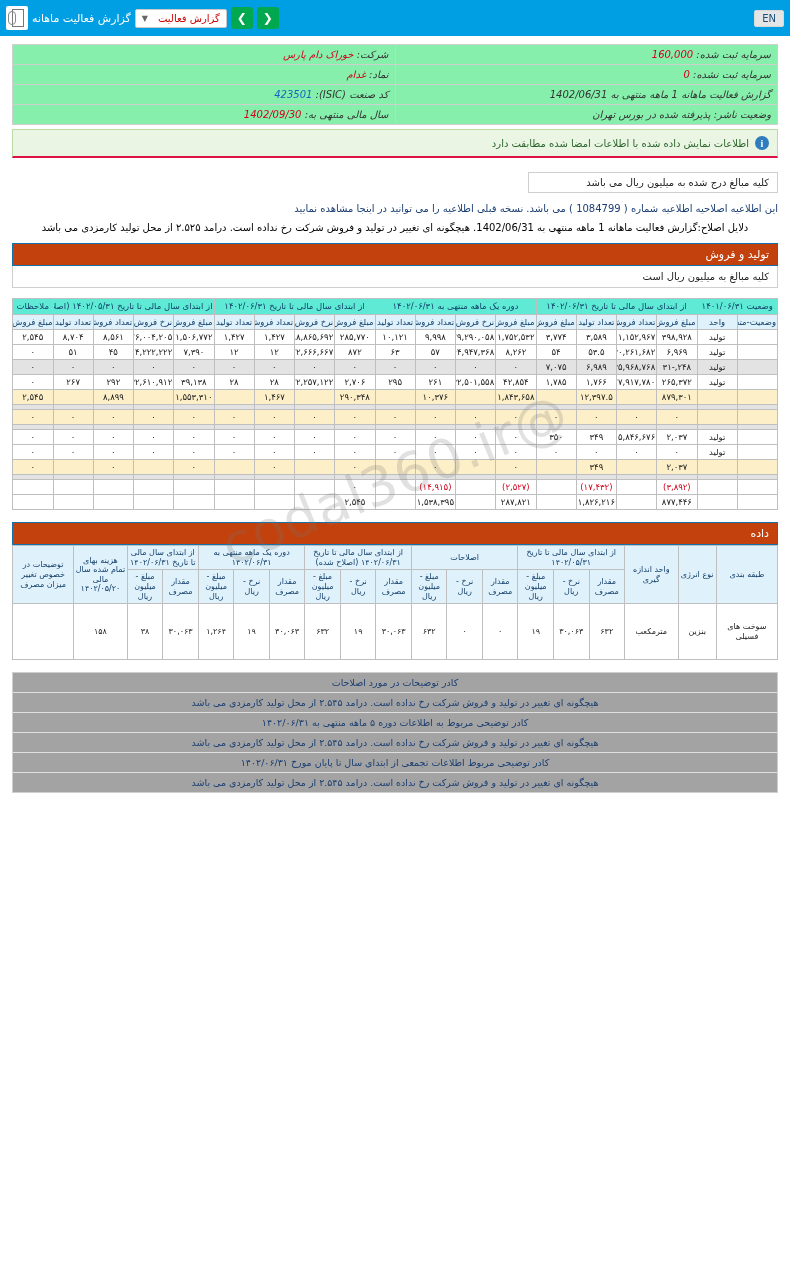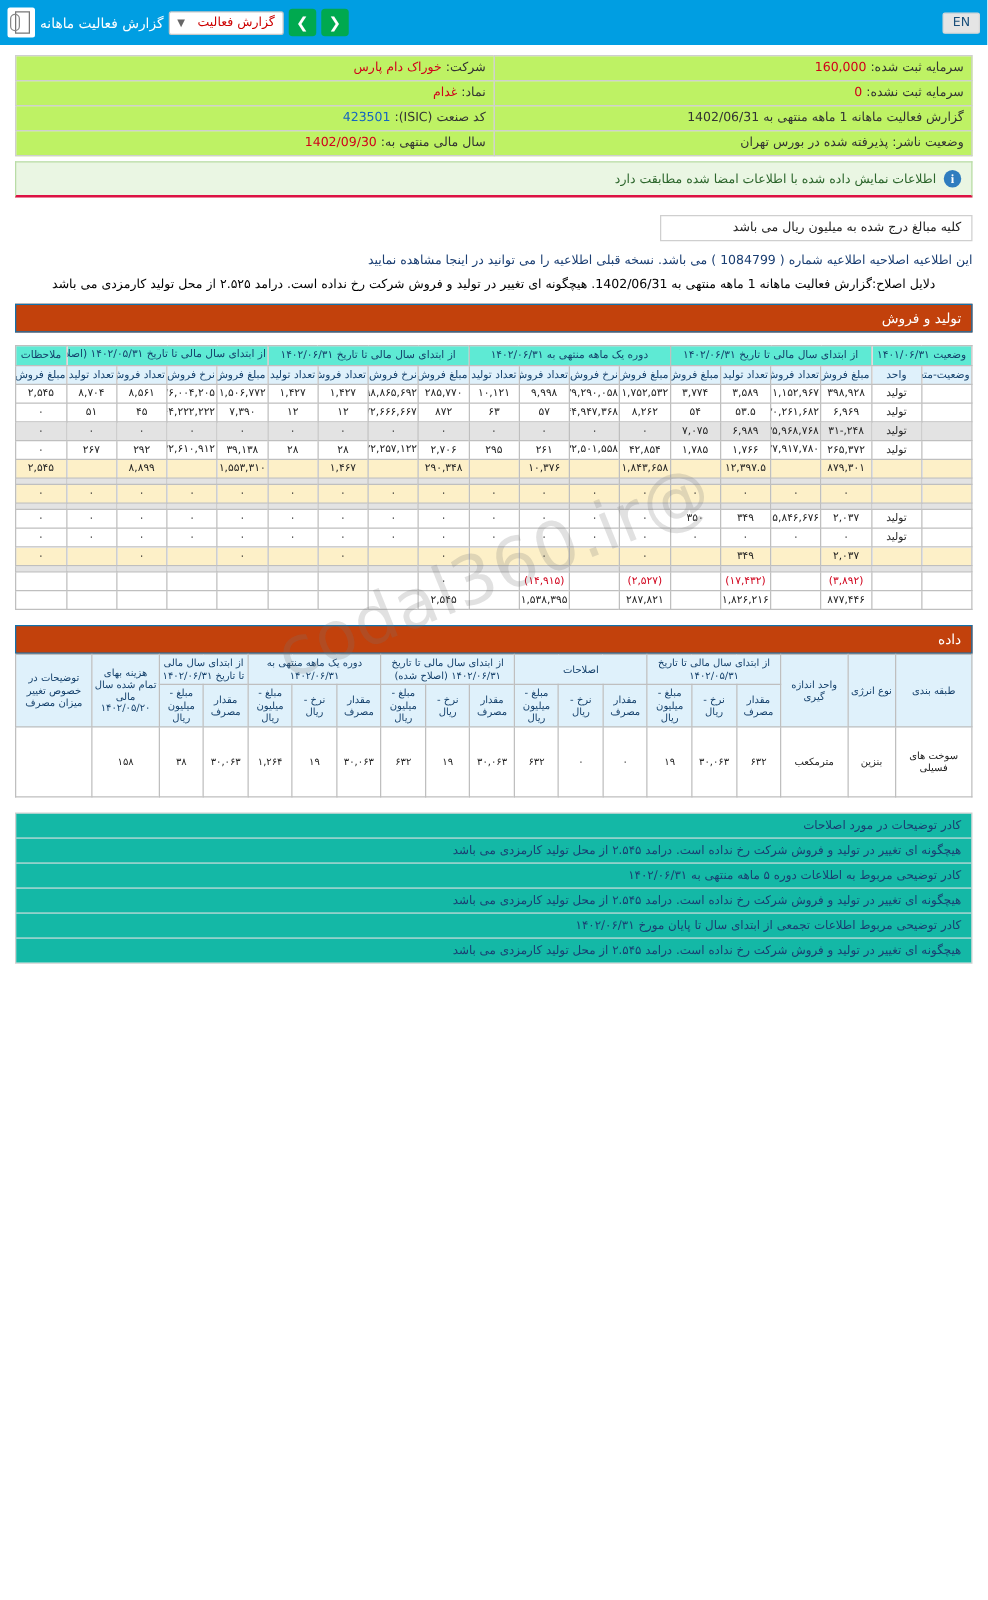--- a/index.html
+++ b/index.html
@@ -78,22 +78,23 @@
   .wrap { padding: 0 12px; }
   .info-table {
     width: 100%;
     border-collapse: collapse;
     margin-top: 8px;
     font-size: 10px;
   }
   .info-table td {
     border: 1px solid #cfcfcf;
     padding: 4px 6px;
-    background: #bef264;
+    background: #86efac;
     white-space: nowrap;
+    font-style: italic;
   }
   .lbl { color: #333; }
   .val { color: #d0021b; }
   .val-blue { color: #1565c0; }
 
   .notice {
     margin-top: 4px;
     border: 1px solid #b9dca6;
     background: #eaf6e3;
     color: #2d662d;
@@ -206,23 +207,23 @@
   }
   table.energy thead th { background: #dff1fb; color: #14406b; font-weight: normal; }
   table.energy tbody td { background: #fff; height: 56px; }
 
   
   .notes { margin-top: 12px; border: 1px solid #cfcfcf; }
   .notes .note-row {
     border-bottom: 1px solid #e0e0e0;
     padding: 4px 8px;
     font-size: 9.5px;
-    text-align: right;
+    text-align: center;
     color: #1a3e72;
-    background: #14b8a6;
+    background: #a3a3a3;
   }
   .notes .note-row:last-child { border-bottom: none; }
   .bottom-space { height: 14px; }
 </style>
 </head>
 <body>
 
 <div class="topbar">
   <div class="topbar-right">
     <span class="lang">EN</span>
@@ -289,20 +290,21 @@
     <span>اطلاعات نمایش داده شده با اطلاعات امضا شده مطابقت دارد</span>
   </div>
 
   <div class="unit-line">کلیه مبالغ درج شده به میلیون ریال می باشد</div>
 
   <div class="correction-note">این اطلاعیه اصلاحیه اطلاعیه شماره ( 1084799 ) می باشد. نسخه قبلی اطلاعیه را می توانید در اینجا مشاهده نمایید</div>
 
   <div class="reason-line">دلایل اصلاح:گزارش فعالیت ماهانه 1 ماهه منتهی به 1402/06/31. هیچگونه ای تغییر در تولید و فروش شرکت رخ نداده است. درامد ۲.۵۲۵ از محل تولید کارمزدی می باشد</div>
 
   <div class="sec-bar">تولید و فروش</div>
+  <div class="sec-sub">کلیه مبالغ به میلیون ریال است</div>
 
   <div class="data-wrap">
     <div class="watermark">@codal360.ir</div>
     <table class="grid" id="grid">
       <thead>
         <tr>
           <th class="grp" colspan="2">وضعیت ۱۴۰۱/۰۶/۳۱</th>
           <th class="grp" colspan="4">از ابتدای سال مالی تا تاریخ ۱۴۰۲/۰۶/۳۱</th>
           <th class="grp" colspan="4">دوره یک ماهه منتهی به ۱۴۰۲/۰۶/۳۱</th>
           <th class="grp" colspan="4">از ابتدای سال مالی تا تاریخ ۱۴۰۲/۰۶/۳۱</th>

